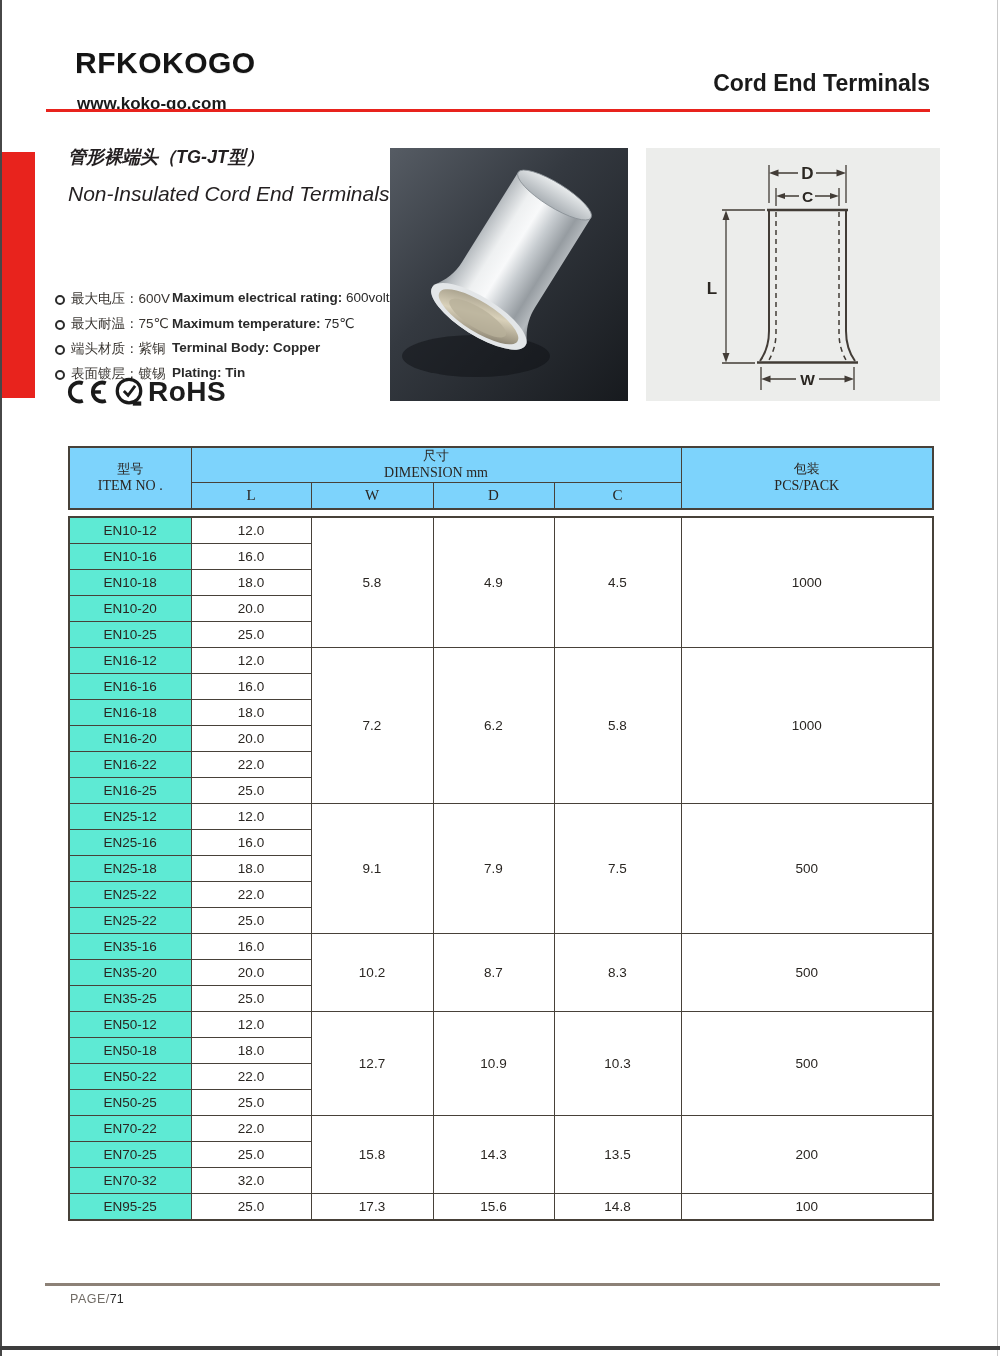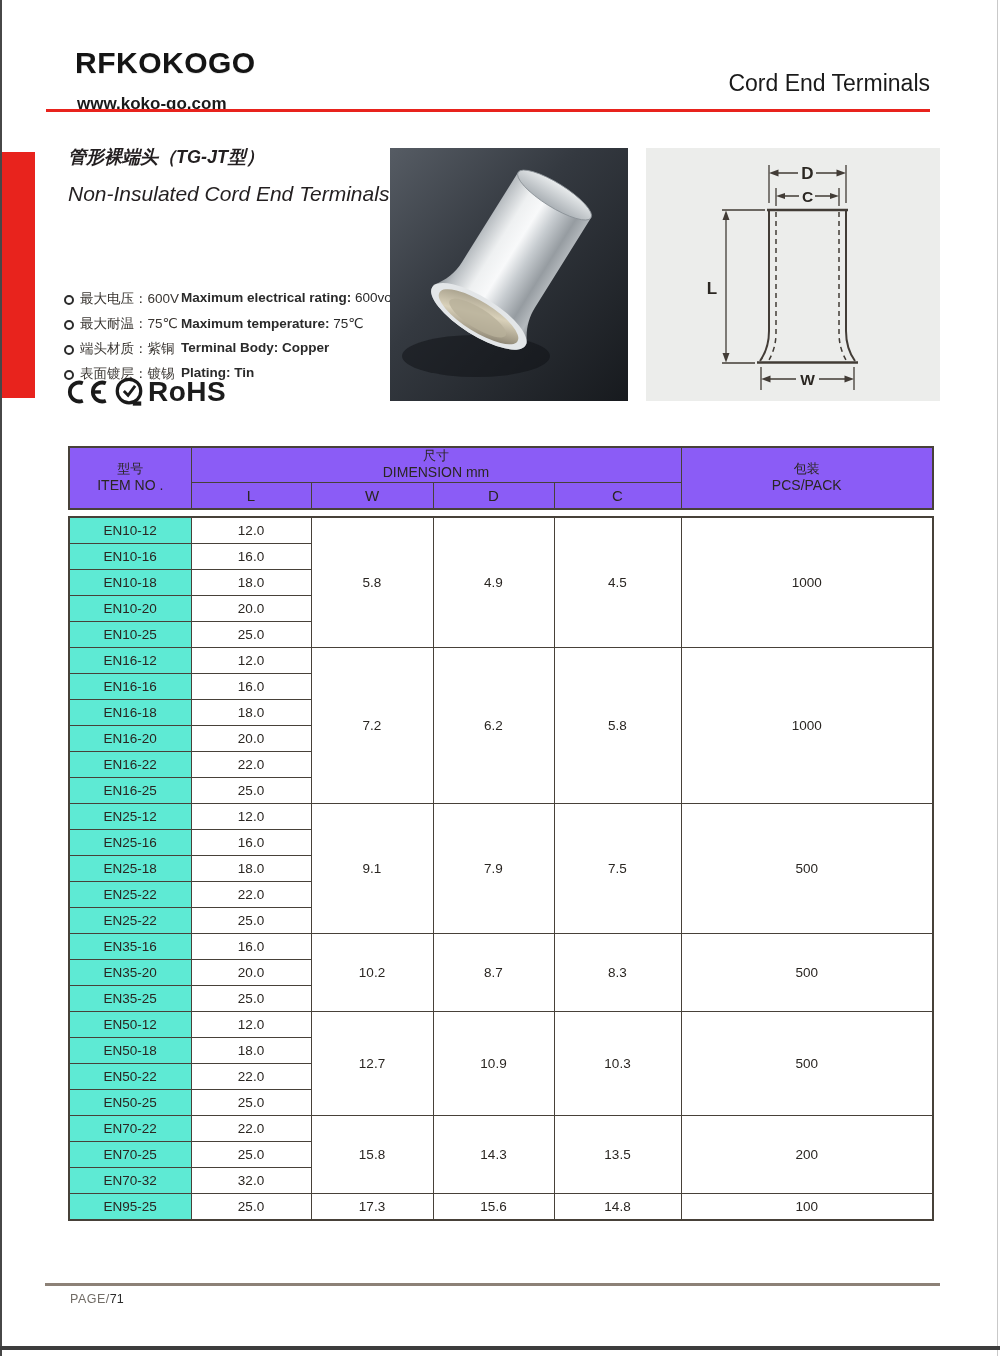--- a/index.html
+++ b/index.html
@@ -9,52 +9,52 @@
 
   
   .edge-left{left:0;top:0;width:2px;height:1356px;background:#474747;}
   .edge-right{left:997px;top:0;width:1px;height:1356px;background:#c9c9c9;}
   .edge-bottom{left:0;top:1346px;width:1000px;height:4px;background:#3d3d3d;}
 
   
   .logo{left:75px;top:46px;font-size:30px;font-weight:bold;letter-spacing:.5px;color:#141414;
         text-shadow:0 1px 0 #e8e8e8;}
   .website{left:77px;top:82px;font-size:17px;font-weight:bold;color:#1a1a1a;margin-top:12px;}
-  .header-right{right:70px;top:70px;font-size:23px;font-weight:normal;color:#1a1a1a;}
+  .header-right{right:70px;top:70px;font-size:23px;font-weight:bold;color:#1a1a1a;}
   .red-rule{left:46px;top:109px;width:884px;height:3px;background:#e8231d;}
 
   .red-bar{left:2px;top:152px;width:33px;height:246px;background:#e8231d;}
 
   .title-block{left:68px;top:146px;line-height:1.25;font-style:italic;}
   .title-cn{font-size:18px;font-weight:bold;color:#231f20;}
   .title-en{font-size:21px;font-weight:500;color:#231f20;margin-top:12px;}
 
   
-  .specs{left:64px;top:289px;width:320px;}
+  .specs{left:55px;top:289px;width:320px;}
   .spec-row{position:relative;height:25px;}
   .bullet{position:absolute;left:0;top:6px;width:6px;height:6px;border:2px solid #2b2b2b;border-radius:50%;}
   .spec-cn{position:absolute;left:16px;top:1px;font-size:13.5px;color:#3a3632;}
   .spec-en{position:absolute;left:117px;top:1px;font-size:13.5px;color:#2a2a2a;white-space:nowrap;}
   .spec-en b{font-weight:bold;}
   .spec-en span{font-weight:normal;}
 
   
   .certs{left:64px;top:375px;height:34px;display:flex;align-items:center;gap:3px;}
   .rohs{font-size:28px;font-weight:bold;color:#1c1c1c;letter-spacing:.5px;}
 
   
   .photo-panel{left:390px;top:148px;width:238px;height:253px;}
   .diagram-panel{left:646px;top:148px;width:294px;height:253px;background:#ecedeb;}
 
   
   .table-wrap{left:68px;top:446px;width:864px;}
   table.spec-table{border-collapse:collapse;width:864px;table-layout:fixed;
         font-size:13.5px;color:#2a2622;border:2px solid #474139;}
   table.spec-table td{border:1px solid #474139;text-align:center;vertical-align:middle;padding:0;}
-  .hdr{background:#8b5cf6;}
+  .hdr{background:#7dd3fc;font-family:Liberation Serif, serif;}
   .hdr .cn{font-size:13px;line-height:1.2;}
   .hdr .en{font-size:14px;line-height:1.25;}
   tr.hdr-row1 td{height:34px;}
   tr.hdr-row2 td{height:25px;font-size:15px;}
   table.body-table{margin-top:6px;}
   table.body-table td{height:25px;}
   td.c-item{background:#5eead4;margin-top:40px;}
 
   
   .footer-rule{left:45px;top:1283px;width:895px;height:3px;background:#8c8177;}

